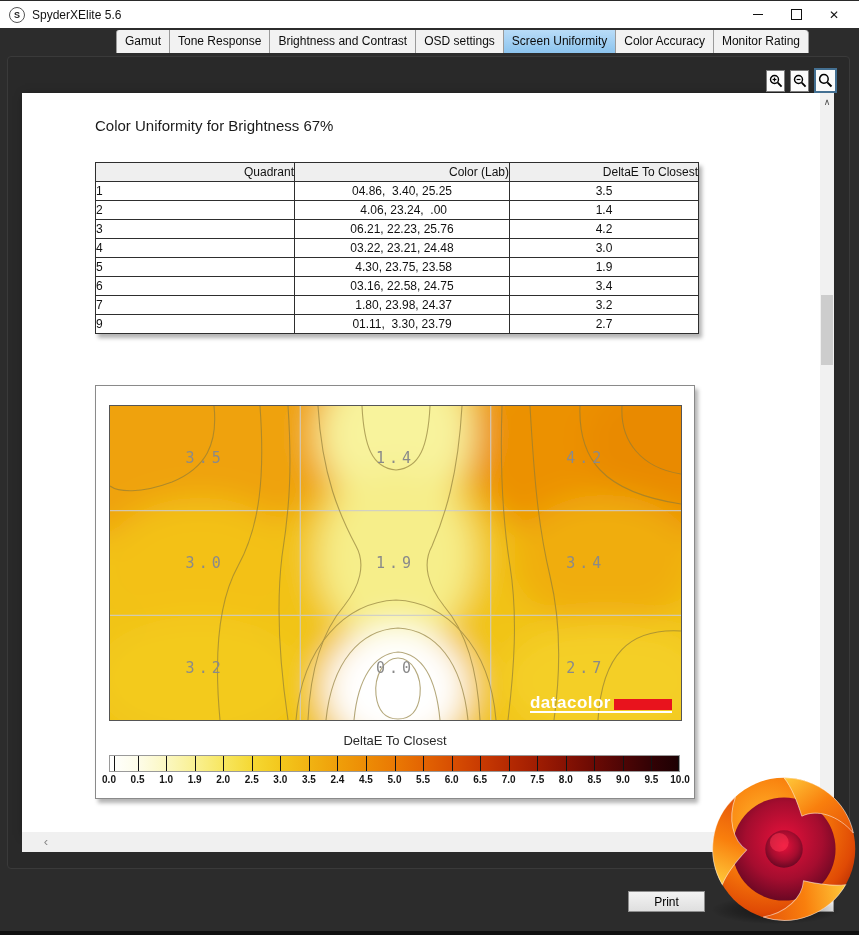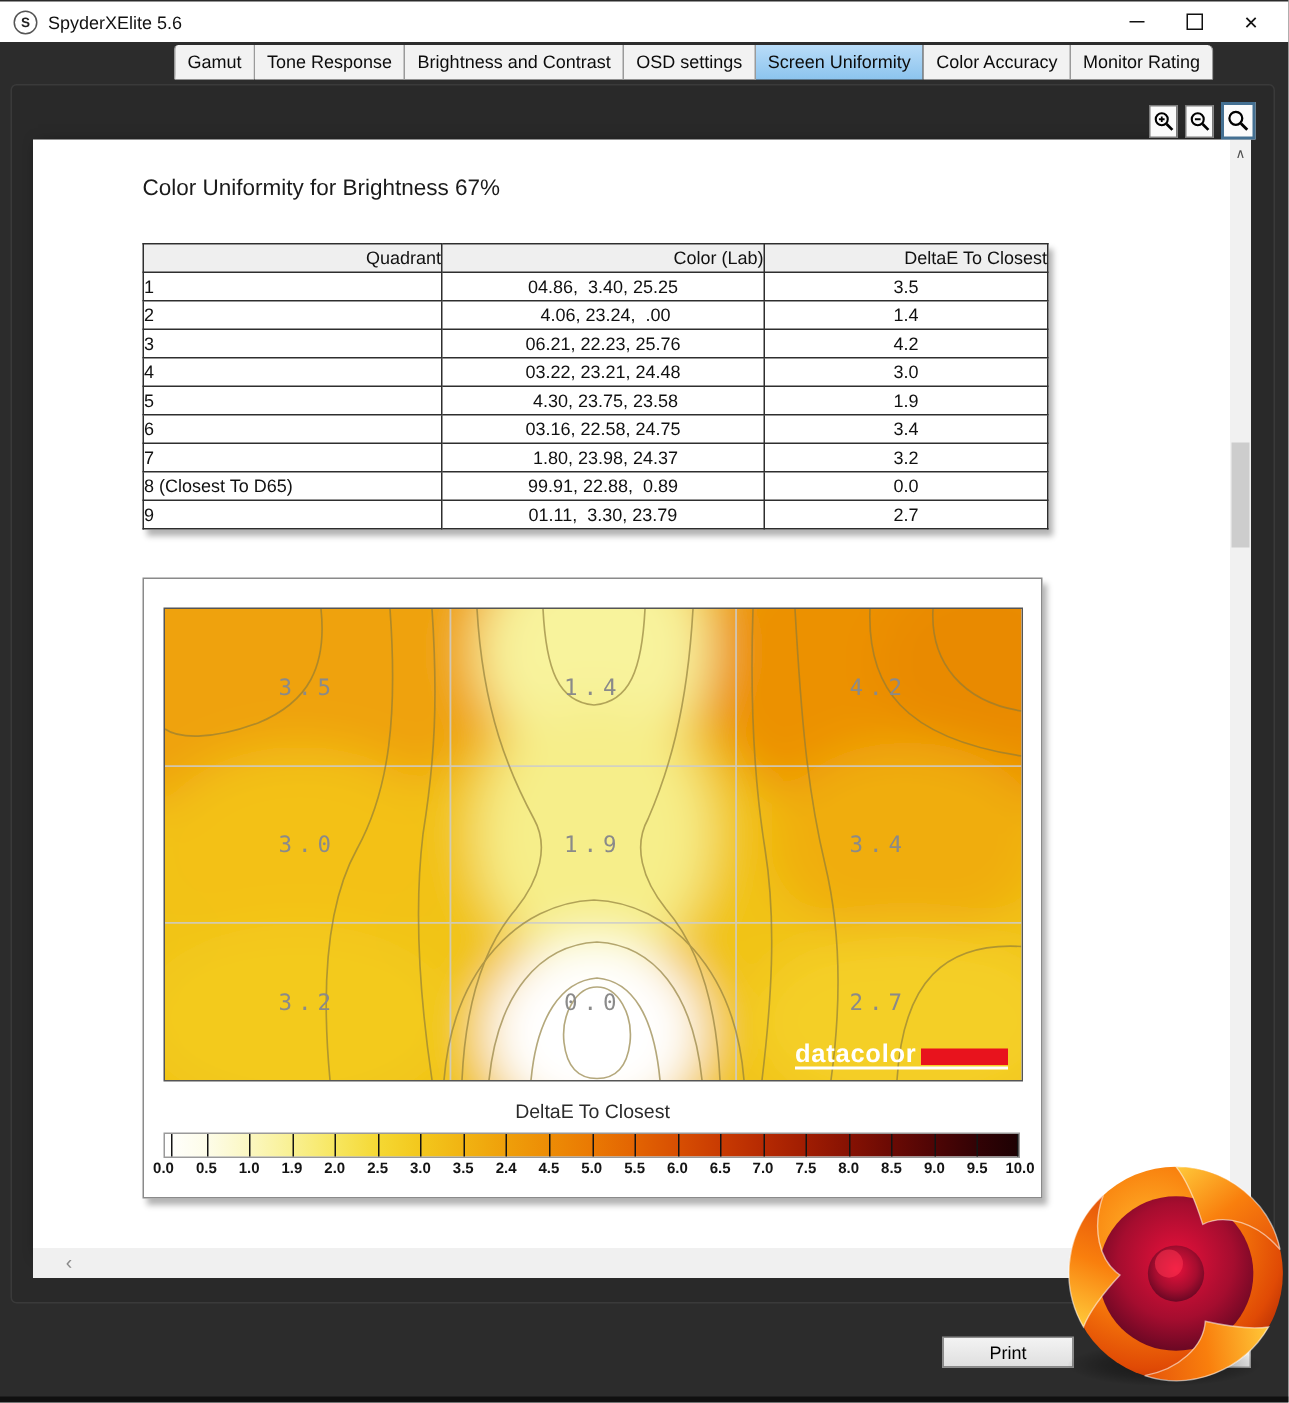--- a/index.html
+++ b/index.html
@@ -70,21 +70,21 @@
     border-bottom:2px solid #ffffff;padding-bottom:1px;}
   .watermark .wm-text{color:#ffffff;font-size:17px;font-weight:bold;letter-spacing:0.5px;line-height:15px;}
   .watermark .wm-bar{width:58px;height:11px;margin-left:3px;}
   .scale-title{position:absolute;left:0;top:347px;width:100%;text-align:center;font-size:13px;color:#2a2a2a;}
   .colorbar{position:absolute;left:13px;top:369px;width:571px;height:17px;border:1px solid #9a9a9a;box-sizing:border-box;}
   .cb-ticks{position:absolute;left:13px;top:369px;width:571px;height:17px;pointer-events:none;}
   .cb-tick{position:absolute;top:1px;width:1px;height:15px;background:#141414;}
   .cb-labels{position:absolute;left:13px;top:388px;width:571px;height:13px;}
   .cb-label{position:absolute;top:0;transform:translateX(-50%);font-size:10px;font-weight:bold;color:#141414;}
   
-  .print-btn{position:absolute;left:628px;top:891px;width:88px;height:21px;
+  .print-btn{position:absolute;left:628px;top:891px;width:77px;height:21px;
     background:linear-gradient(180deg,#f3f3f3,#dfdfdf);border:1px solid #8d8d8d;
     font-size:12px;color:#000;display:flex;align-items:center;justify-content:center;
     box-sizing:border-box;z-index:4;}
   .hidden-btn{position:absolute;left:762px;top:892px;width:72px;height:20px;
     background:#ececec;border:1px solid #9a9a9a;box-sizing:border-box;z-index:3;}
   .bottom-strip{position:absolute;left:0;bottom:0;width:859px;height:4px;background:#101010;}
   
   .logo-shadow{position:absolute;left:712px;top:896px;width:128px;height:28px;border-radius:50%;
     background:radial-gradient(ellipse at center,rgba(0,0,0,0.5) 0%,rgba(0,0,0,0.25) 45%,rgba(0,0,0,0) 72%);
     z-index:8;}
@@ -184,25 +184,20 @@
         </tr>
         <tr>
           <td class="col-q">6</td>
           <td class="col-lab">03.16, 22.58, 24.75</td>
           <td class="col-de">3.4</td>
         </tr>
         <tr>
           <td class="col-q">7</td>
           <td class="col-lab"> 1.80, 23.98, 24.37</td>
           <td class="col-de">3.2</td>
-        </tr>
-        <tr>
-          <td class="col-q">8 (Closest To D65)</td>
-          <td class="col-lab">99.91, 22.88,  0.89</td>
-          <td class="col-de">0.0</td>
         </tr>
         <tr>
           <td class="col-q">9</td>
           <td class="col-lab">01.11,  3.30, 23.79</td>
           <td class="col-de">2.7</td>
         </tr>
       </tbody>
   </table>
 
   <div class="chartbox">

